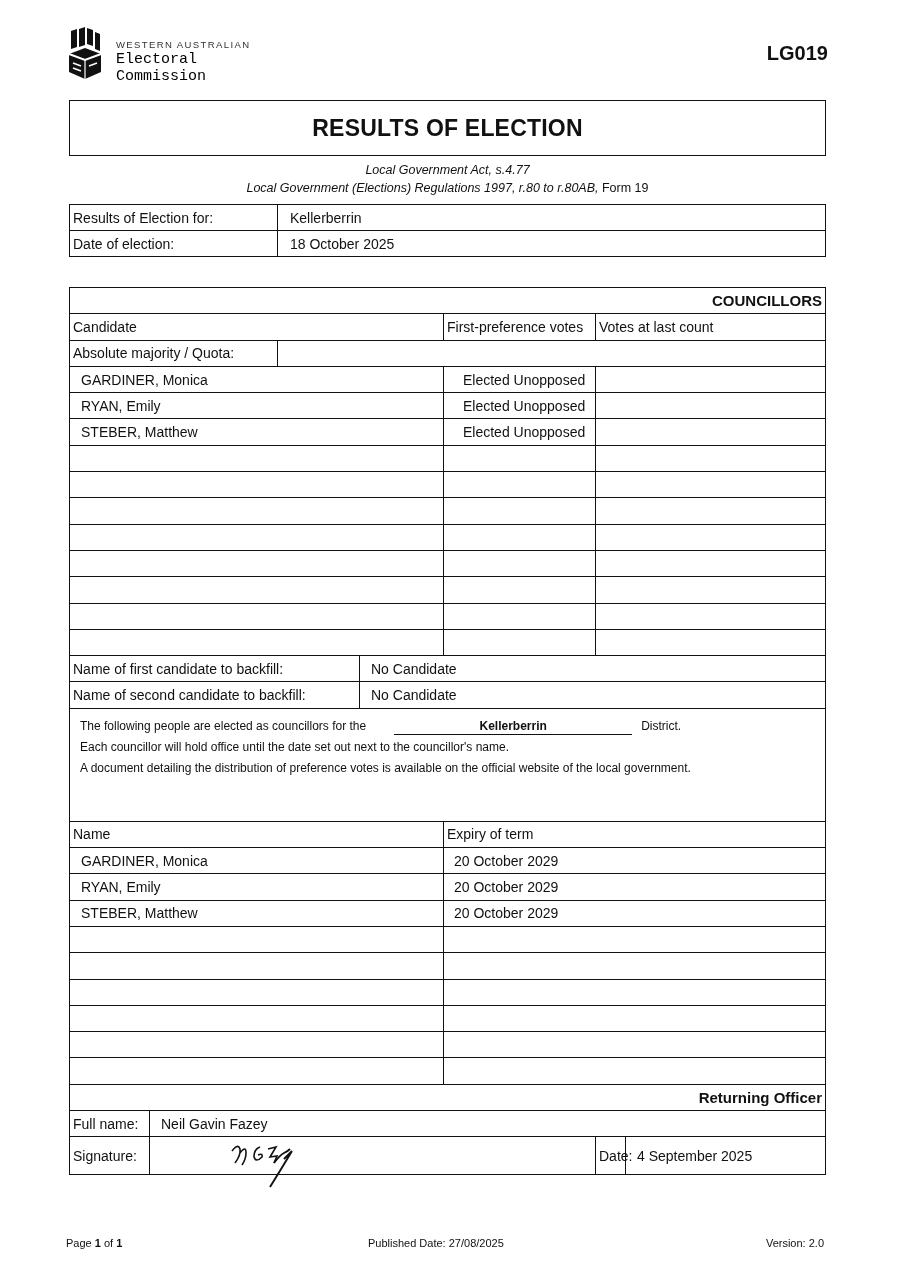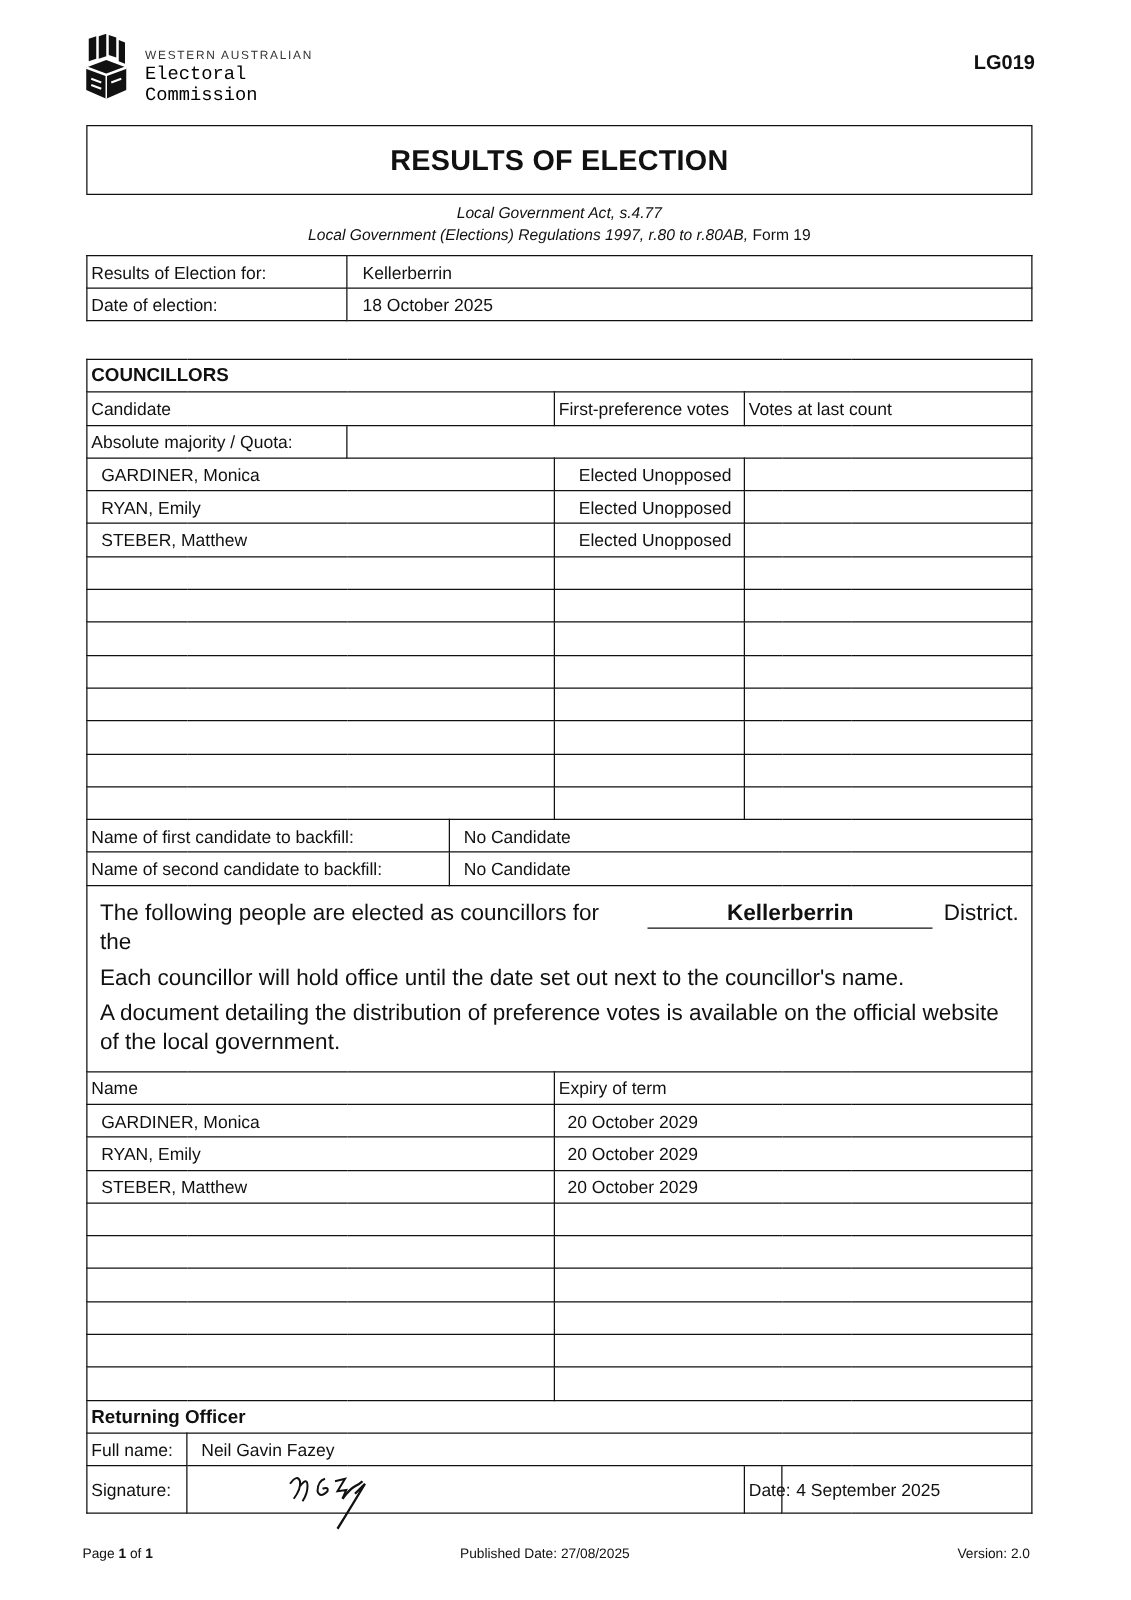--- a/index.html
+++ b/index.html
@@ -3,44 +3,44 @@
   <meta charset="utf-8">
   <style>
     * { box-sizing: border-box; margin: 0; padding: 0; }
     html, body { width: 905px; height: 1280px; background: #ffffff; }
     body { position: relative; font-family: "Liberation Sans", sans-serif; color: #111; font-size: 14px; }
 
     .logo { position: absolute; left: 68px; top: 27px; width: 200px; height: 54px; }
     .logo svg { position: absolute; left: 0; top: 0; }
     .logo .org1 { position: absolute; left: 48px; top: 12px; font-size: 9.5px; letter-spacing: 1.4px; color: #333; }
     .logo .org2 { position: absolute; left: 48px; top: 24px; font-family: Liberation Mono, monospace; font-size: 15px; color: #000000; }
-    .form-code { position: absolute; right: 77px; top: 42px; font-weight: bold; font-size: 16px; }
+    .form-code { position: absolute; right: 77px; top: 42px; font-weight: bold; font-size: 20px; }
 
     .title-box { position: absolute; left: 69px; top: 100px; width: 757px; height: 56px; border: 1.5px solid #111; display: flex; align-items: center; justify-content: center; }
     .title-box span { font-weight: bold; font-size: 23px; letter-spacing: 0.2px; }
 
     .legal { position: absolute; left: 69px; width: 757px; text-align: center; font-size: 12.5px; }
     .legal.l1 { top: 163px; font-style: italic; }
     .legal.l2 { top: 181px; }
     .legal.l2 i { font-style: italic; }
 
     table { border-collapse: collapse; position: absolute; font-size: 14px; table-layout: fixed; }
     td { border: 1.3px solid #111; padding: 0 3px; height: 26.3px; vertical-align: middle; white-space: nowrap; overflow: hidden; }
 
     .t-info { left: 69px; top: 204px; width: 757px; }
     .t-info td { height: 26px; }
     .t-info td.v { padding-left: 12px; }
 
     .t-main { left: 69px; top: 287px; width: 757px; }
-    .t-main td.center { text-align: left; font-weight: bold; font-size: 15px; }
+    .t-main td.center { text-align: right; font-weight: bold; font-size: 15px; }
     .t-main td.ind { padding-left: 11px; margin-top: 30px; }
     .t-main td.fpv { padding-left: 19px; }
     .t-main td.bk { padding-left: 11px; }
     .t-main td.text-block { height: 113px; padding: 10px 10px 6px 10px; white-space: normal; vertical-align: top; line-height: 1.3; }
-    .text-block p { margin-bottom: 5px; font-size: 18px; justify-content: center; }
+    .text-block p { margin-bottom: 5px; font-size: 12px; }
     .district-line { display: flex; align-items: baseline; }
     .district-name { display: inline-block; width: 238px; border-bottom: 1.3px solid #111; text-align: center; font-weight: bold; margin-left: 28px; margin-right: 9px; }
     .t-main td.exp { padding-left: 10px; }
     .t-main td.sig-cell { height: 38px; position: relative; overflow: visible; }
     .t-main td.date-v { padding-left: 11px; }
 
     .sig { position: absolute; left: 80px; top: 4px; }
 
     .footer { position: absolute; top: 1237px; font-size: 11px; }
     .footer.left { left: 66px; }

